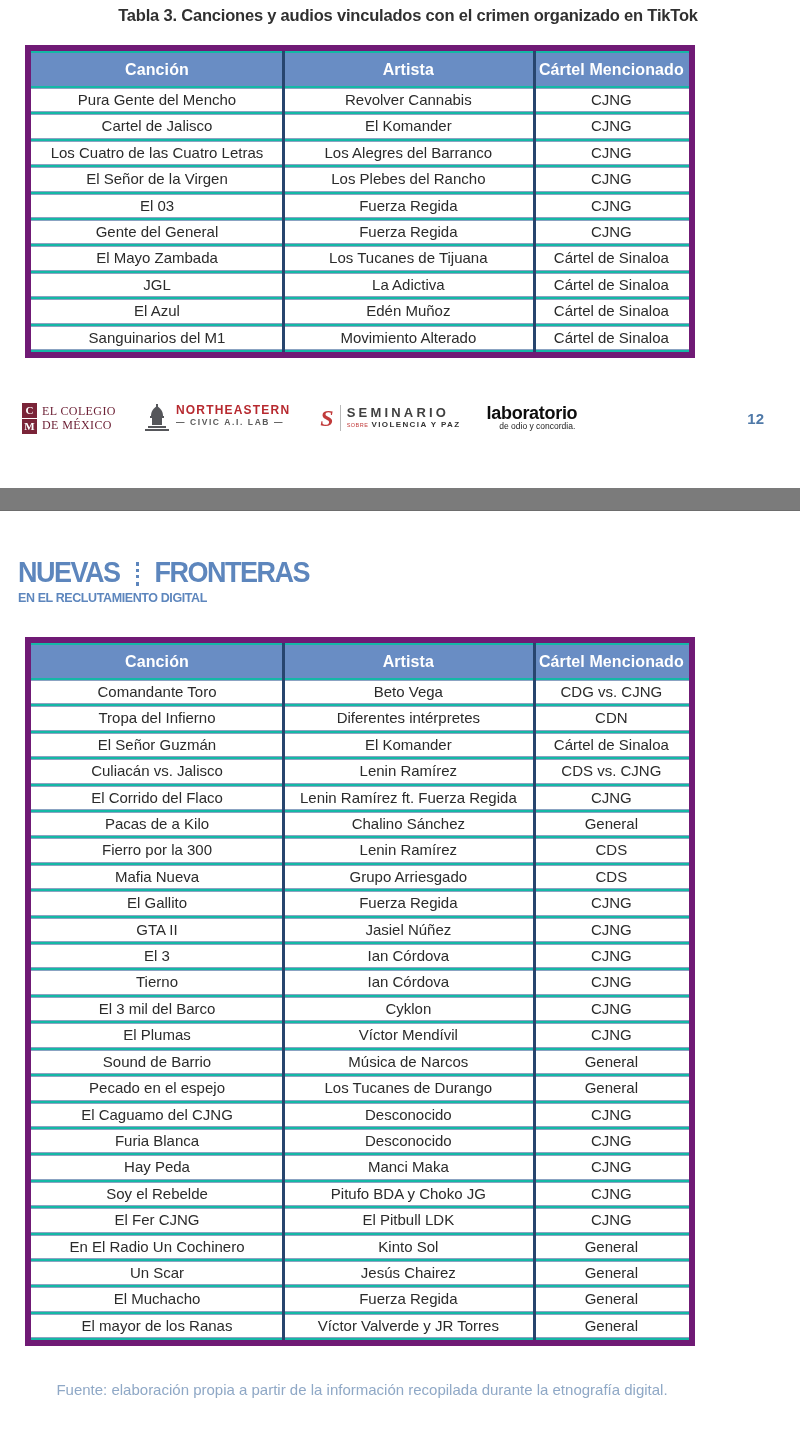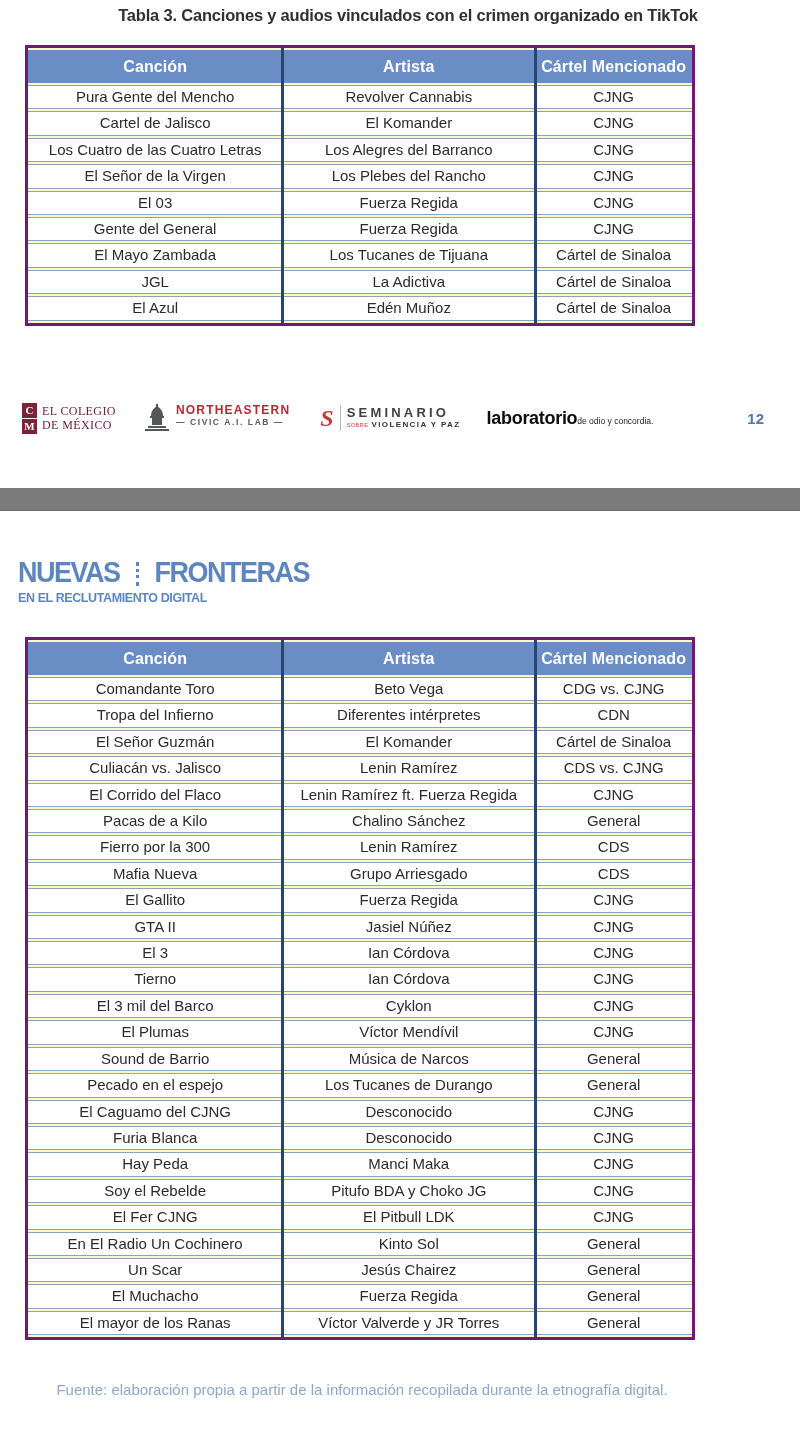--- a/index.html
+++ b/index.html
@@ -10,21 +10,21 @@
   }
   .doc-title {
     position:absolute; top:6px; left:0; width:800px;
     text-align:center; font-size:16.5px; font-weight:bold; color:#303030;
     letter-spacing:-0.2px;
     padding-left:16px;
   }
   
   .tablewrap {
     position:absolute; left:25px; width:670px;
-    border:3px solid #701a75; background:#fef9c3;
+    border:6px solid #701a75; background:#14b8a6;
   }
   .tablewrap table {
     width:100%; border-collapse:separate; border-spacing:0 2px;
     table-layout:fixed;
   }
   .tablewrap th {
     background:#698dc4; color:#ffffff; font-weight:bold; font-size:16px;
     height:33px; text-align:center; letter-spacing:0.1px;
   }
   .tablewrap td {
@@ -61,21 +61,21 @@
   .logo-sem { display:flex; align-items:center; gap:6px; margin-left:30px; }
   .sem-s {
     color:#c13a3a; font-family:"Liberation Serif", serif; font-style:italic;
     font-weight:bold; font-size:24px; line-height:24px;
   }
   .sem-div { width:1px; height:26px; background:#b9b9b9; }
   .sem-name { color:#404040; font-weight:bold; font-size:13px; letter-spacing:3.2px; line-height:14px; }
   .sem-subrow { display:flex; align-items:baseline; gap:3px; line-height:9px; }
   .sem-sobre { color:#c13a3a; font-size:5.5px; letter-spacing:0.5px; }
   .sem-sub { color:#333333; font-weight:bold; font-size:8px; letter-spacing:1.4px; }
-  .logo-lab { margin-left:26px; display:flex; flex-direction:row; align-items:flex-end; }
+  .logo-lab { margin-left:26px; display:flex; flex-direction:column; align-items:flex-end; }
   .lab-name { color:#0d0d0d; font-weight:bold; font-size:18px; line-height:16px; letter-spacing:-0.3px; height:16px; overflow:hidden; }
   .lab-sub  { color:#222222; font-size:8.5px; line-height:10px; padding-right:2px; }
   .page-number {
     margin-left:auto; color:#4f79a8; font-weight:bold; font-size:15px; padding-right:14px;
   }
   
   .graybar { position:absolute; top:488px; left:0; width:800px; height:23px; background:#7b7b7b; border-bottom:1px solid #6d6d6d; }
   
   .brand { position:absolute; top:560px; left:18px; color:#5d86bd; }
   .brand-top { display:flex; align-items:center; gap:16px; }
@@ -154,20 +154,25 @@
             <td>Cártel de Sinaloa</td>
           </tr>
           <tr>
             <td>JGL</td>
             <td>La Adictiva</td>
             <td>Cártel de Sinaloa</td>
           </tr>
           <tr>
             <td>El Azul</td>
             <td>Edén Muñoz</td>
+            <td>Cártel de Sinaloa</td>
+          </tr>
+          <tr>
+            <td>Sanguinarios del M1</td>
+            <td>Movimiento Alterado</td>
             <td>Cártel de Sinaloa</td>
           </tr>
         </tbody>
     </table>
   </div>
 
   <div class="logos">
 
     <div class="logo-colmex">
       <div class="colmex-emblem">

